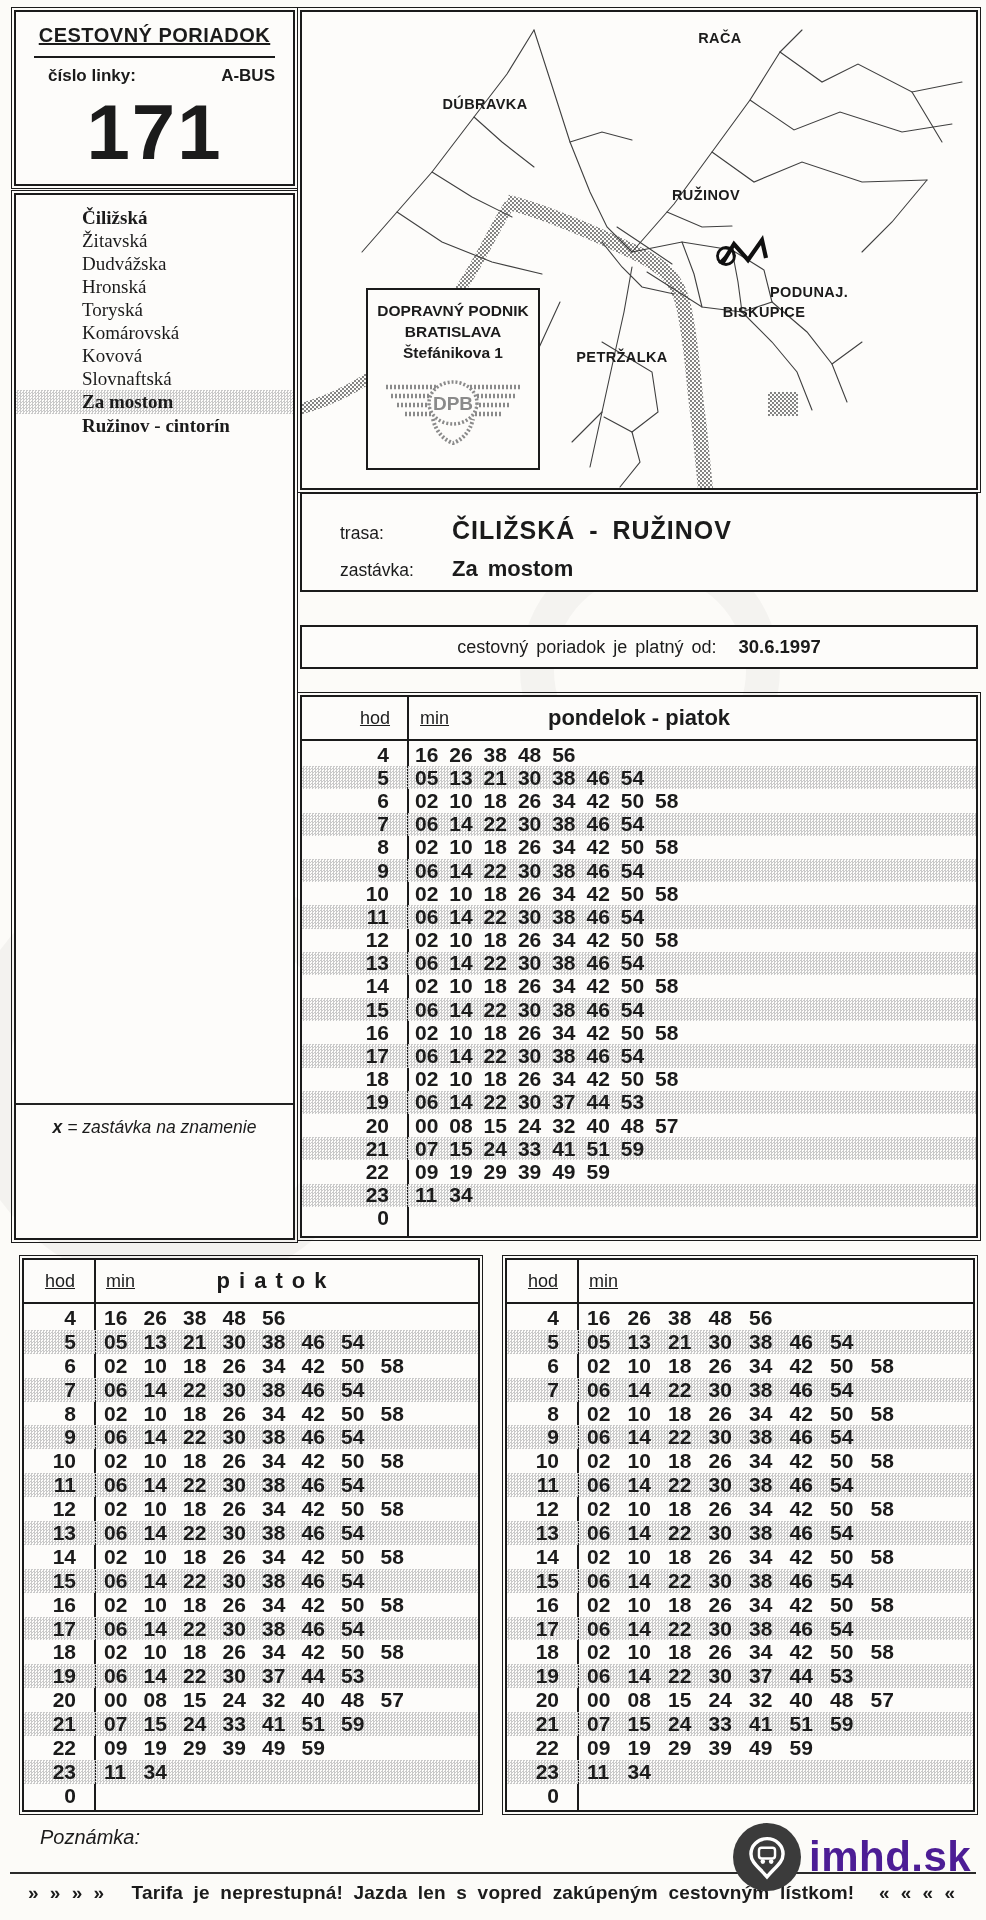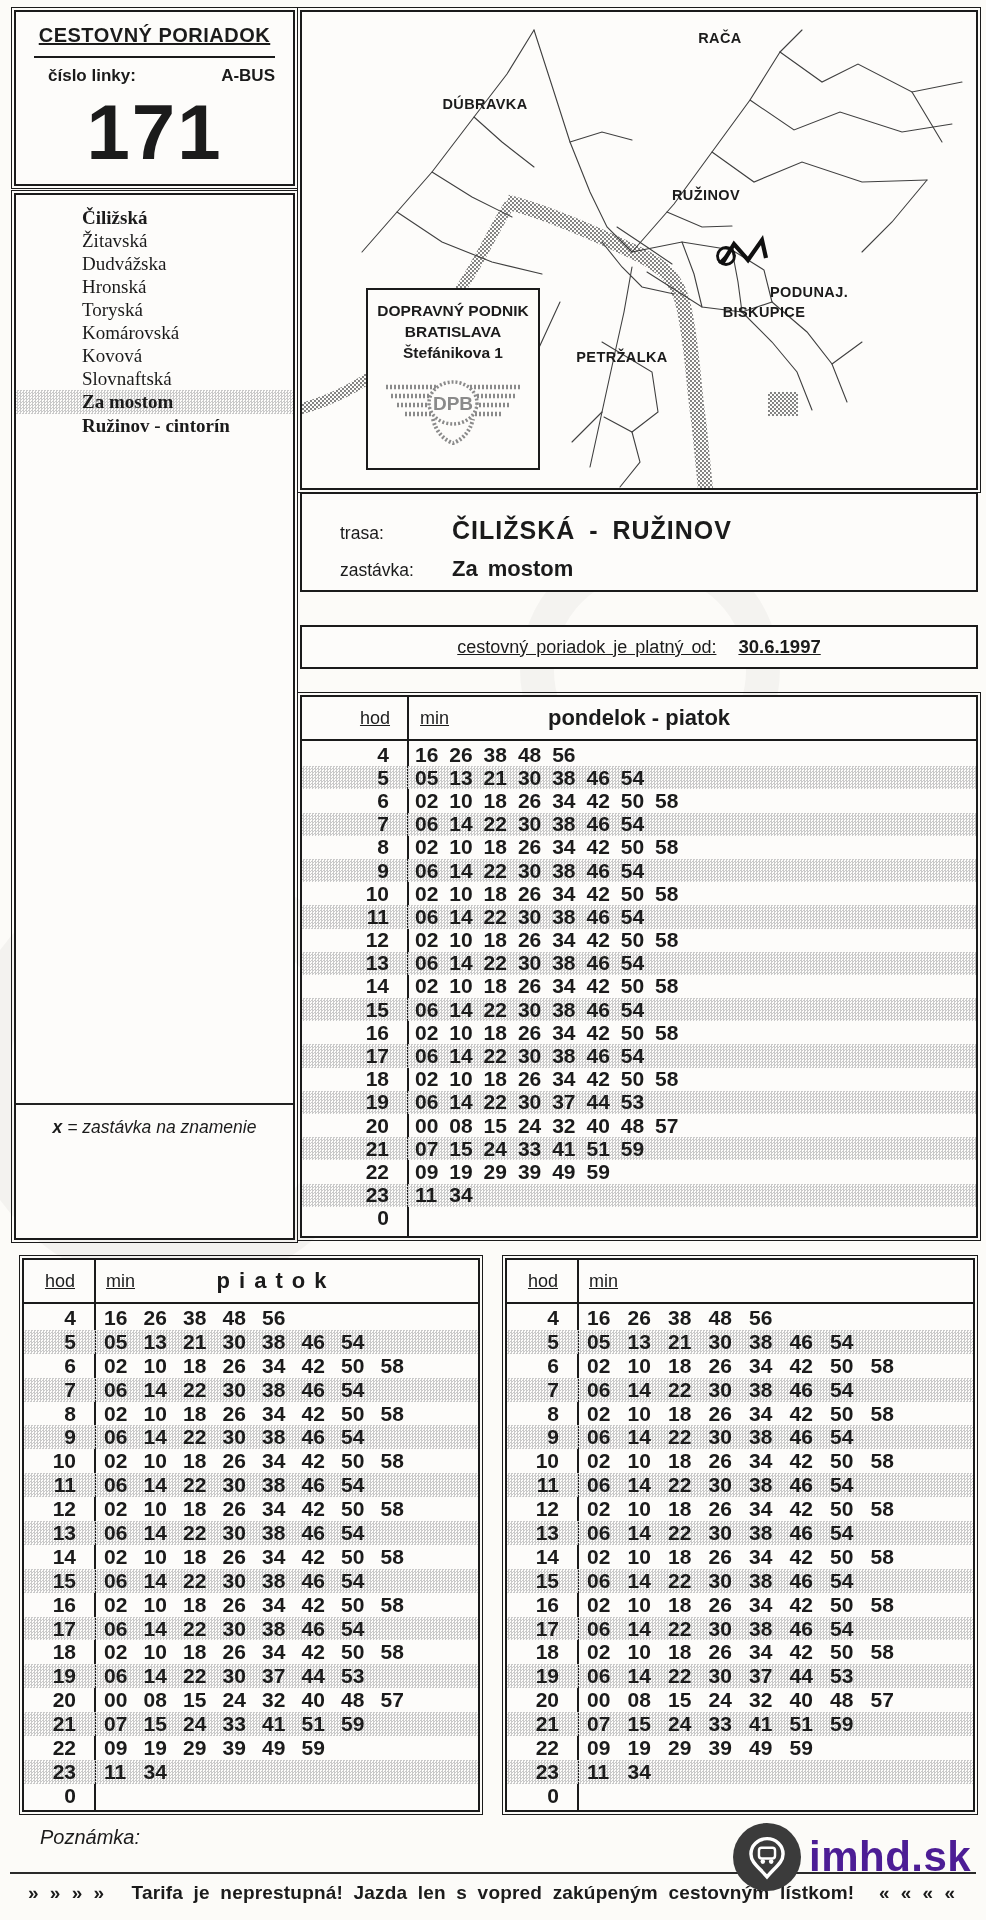--- a/index.html
+++ b/index.html
@@ -58,21 +58,21 @@
   #dpb .l:first-child { margin-top: 10px; }
   #dpb svg { margin-top: 8px; }
   
   #route { left: 300px; top: 492px; width: 678px; height: 100px; }
   #route .row { position: absolute; left: 38px; display: flex; align-items: baseline; }
   #route .r1 { top: 22px; }
   #route .r2 { top: 62px; }
   #route .lbl { font-size: 17.5px; width: 112px; }
   #route .val1 { font-size: 25px; font-weight: bold; letter-spacing: 1px; word-spacing: 6px; }
   #route .val2 { font-size: 22px; font-weight: bold; word-spacing: 4px; }
-  #valid { left: 300px; top: 625px; width: 678px; height: 44px; display: flex; align-items: center; justify-content: center; gap: 22px; text-decoration: underline; }
+  #valid { left: 300px; top: 625px; width: 678px; height: 44px; display: flex; align-items: center; justify-content: center; gap: 22px; }
   #valid .lbl { font-size: 18px; word-spacing: 3px; }
   #valid .date { font-size: 18.5px; font-weight: bold; }
   
   .tt { position: absolute; }
   #tt-weekday { left: 300px; top: 695px; width: 678px; height: 543px; }
   #tt-saturday { left: 22px; top: 1258px; width: 458px; height: 554px; }
   #tt-sunday  { left: 505px; top: 1258px; width: 470px; height: 554px; }
   .tt .thead { position: absolute; left: 0; right: 0; top: 0; height: 44px; border-bottom: 2px solid #1b1b1b; }
   .tt .th-hod, .tt .th-min { position: absolute; top: 11px; font-size: 18px; text-decoration: underline; }
   .tt .th-day { position: absolute; top: 8px; text-align: center; font-size: 22px; font-weight: bold; }

